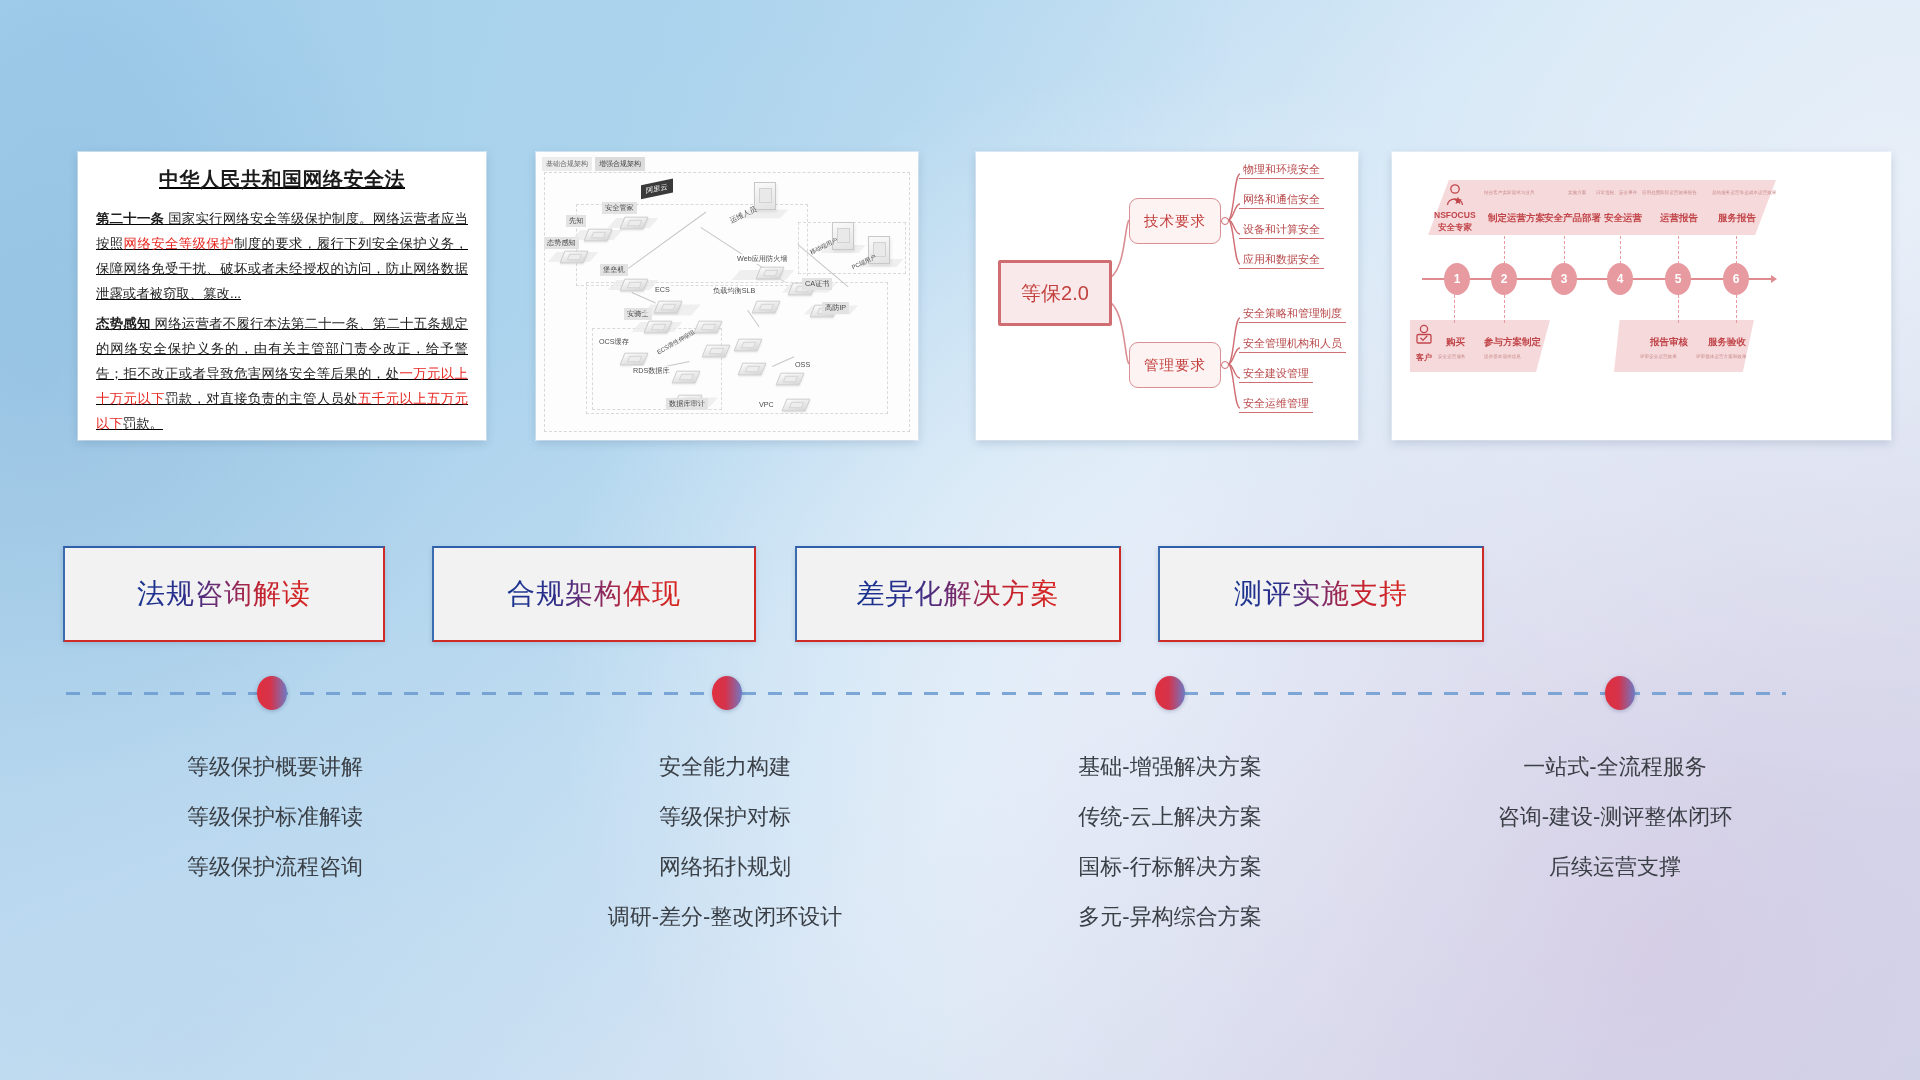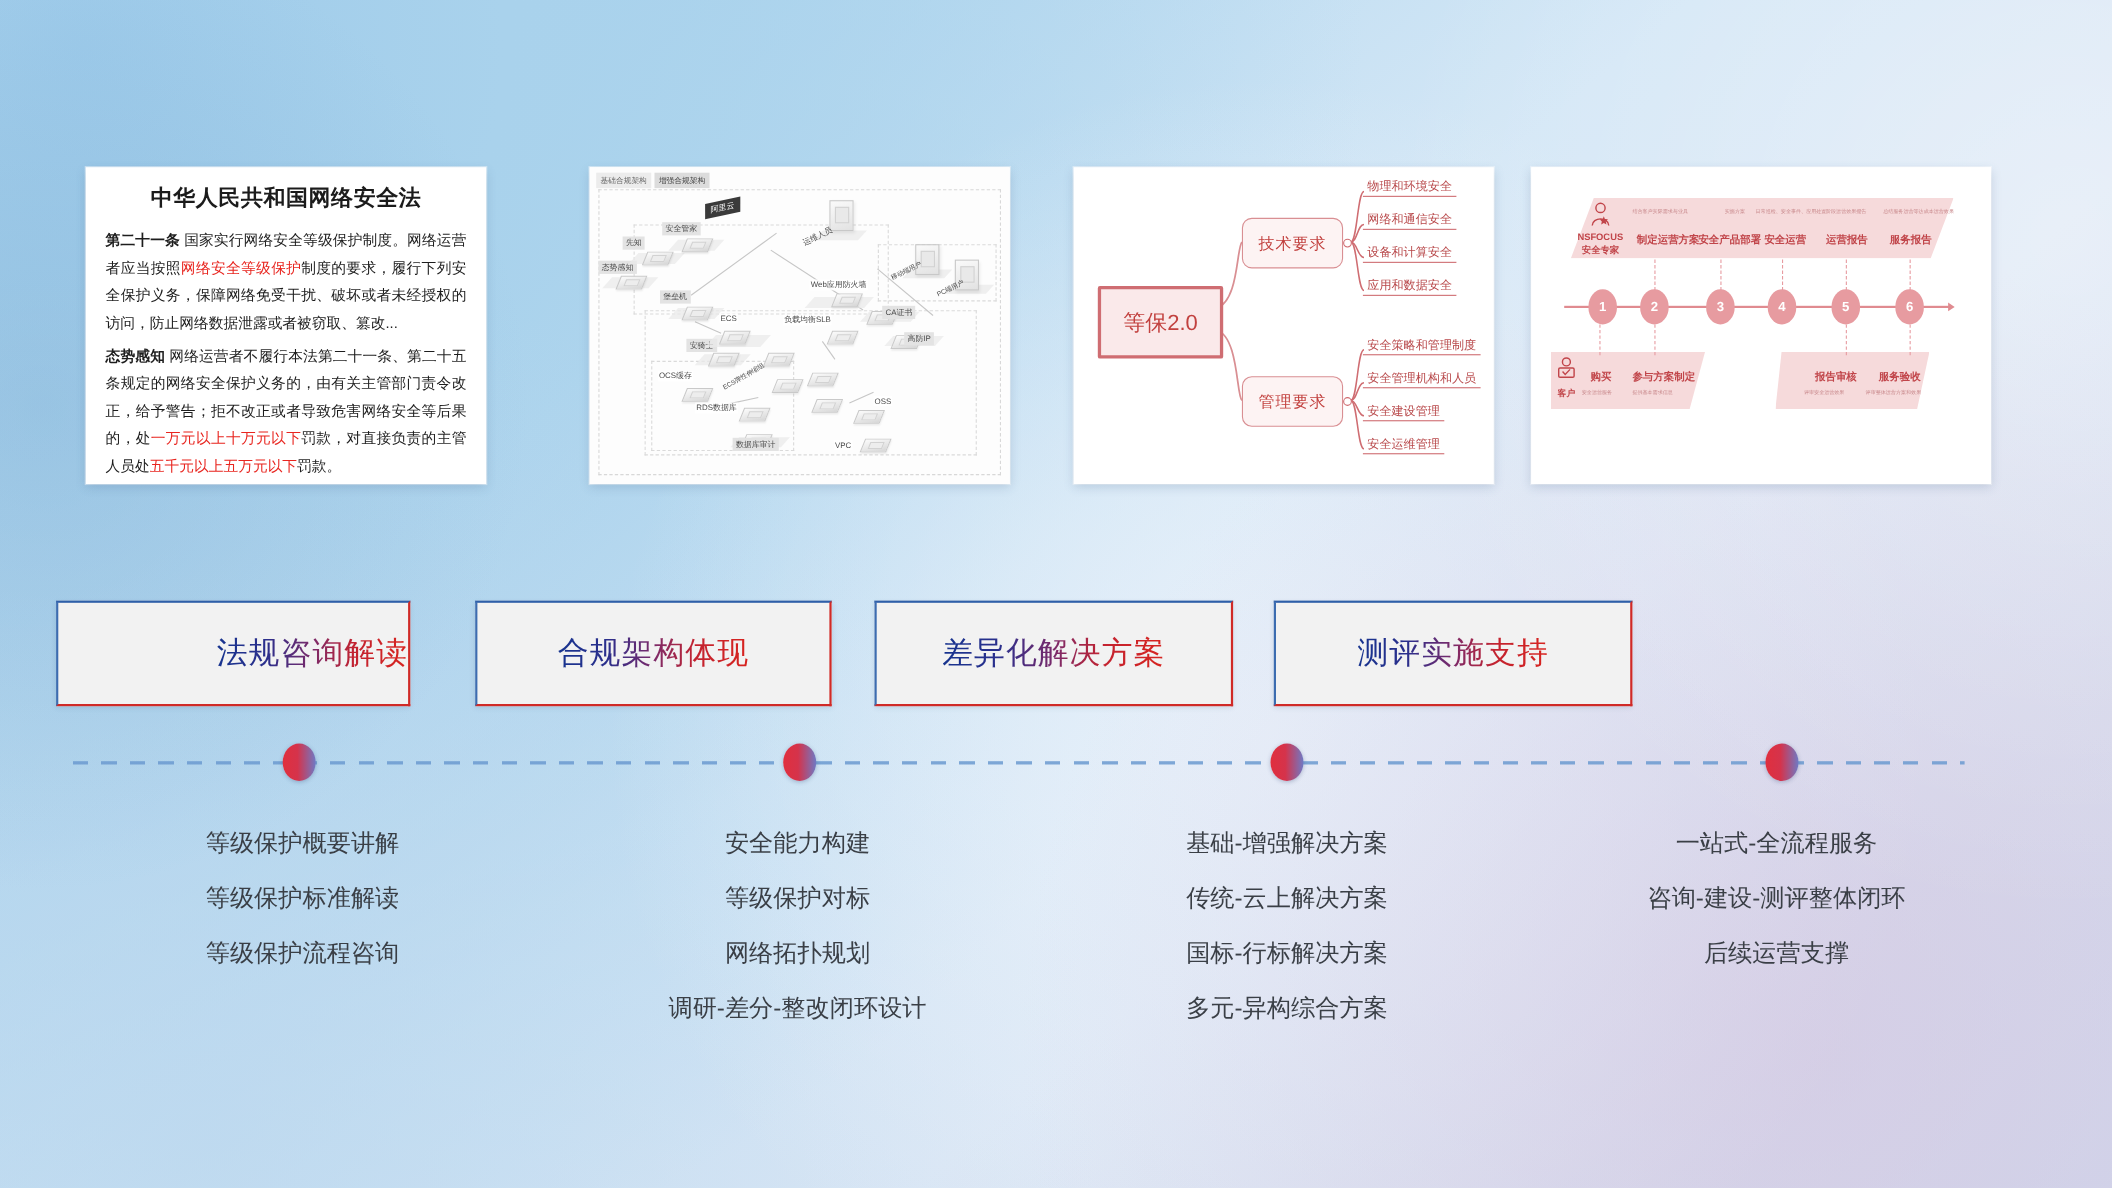--- a/index.html
+++ b/index.html
@@ -24,24 +24,24 @@
       radial-gradient(circle at 2% 34%, rgba(120,170,210,.35) 0%, rgba(120,170,210,0) 22%),
       radial-gradient(circle at 98% 20%, rgba(255,255,255,.35) 0%, rgba(255,255,255,0) 30%);
   }
   
   #cards{position:absolute;left:0;top:152px;width:1920px;height:292px;}
   .card{
     position:absolute;top:0;background:#fff;
     box-shadow:0 3px 9px rgba(60,90,130,.22),0 0 0 1px rgba(255,255,255,.5);
     overflow:hidden;
   }
-  .c1{left:78px;width:364px;height:288px;}
+  .c1{left:78px;width:408px;height:288px;text-decoration:underline;}
   .c2{left:536px;width:382px;height:288px;}
   .c3{left:976px;width:382px;height:288px;}
-  .c4{left:1392px;width:418px;height:288px;}
+  .c4{left:1392px;width:499px;height:288px;}
 
   
   .law{padding:14px 18px 8px 18px;box-sizing:border-box;height:100%;}
   .law-title{
     text-align:center;font-size:20px;font-weight:bold;color:#1b1b1b;
     letter-spacing:.5px;margin-bottom:13px;
   }
   .law-p{
     font-size:13.4px;line-height:25px;color:#1d1d1d;text-align:justify;
     margin:0 0 5px 0;
@@ -132,21 +132,21 @@
     border-top:2px solid #2f5fa8;border-left:2px solid #3c6cb0;
     border-right:2px solid #d02a27;border-bottom:2.5px solid #d02a27;
     box-shadow:0 2px 5px rgba(60,90,130,.18);
     display:flex;align-items:center;justify-content:center;
   }
   .tbox span{
     font-size:28px;font-weight:500;letter-spacing:1px;
     background:linear-gradient(90deg,#17348f 0%,#2b2f8c 26%,#7b2a6a 50%,#c32330 72%,#d8241f 100%);
     -webkit-background-clip:text;background-clip:text;color:transparent;
   }
-  .t1{left:51px;width:318px;top:546px;justify-content:flex-end;}
+  .t1{left:63px;width:318px;top:546px;}
   .t2{left:432px;width:320px;top:546px;}
   .t3{left:795px;width:322px;top:546px;}
   .t4{left:1158px;width:322px;top:546px;}
 
   
   #tl{position:absolute;left:66px;top:692px;width:1720px;height:3px;
     background:repeating-linear-gradient(90deg,#6b9ad0 0 14px,transparent 14px 26px);
     opacity:.85;}
   .tdot{position:absolute;width:30px;height:34px;border-radius:50%;top:676px;
     background:linear-gradient(90deg,#e02f3e 0%,#d5334b 45%,#6f79c4 100%);

